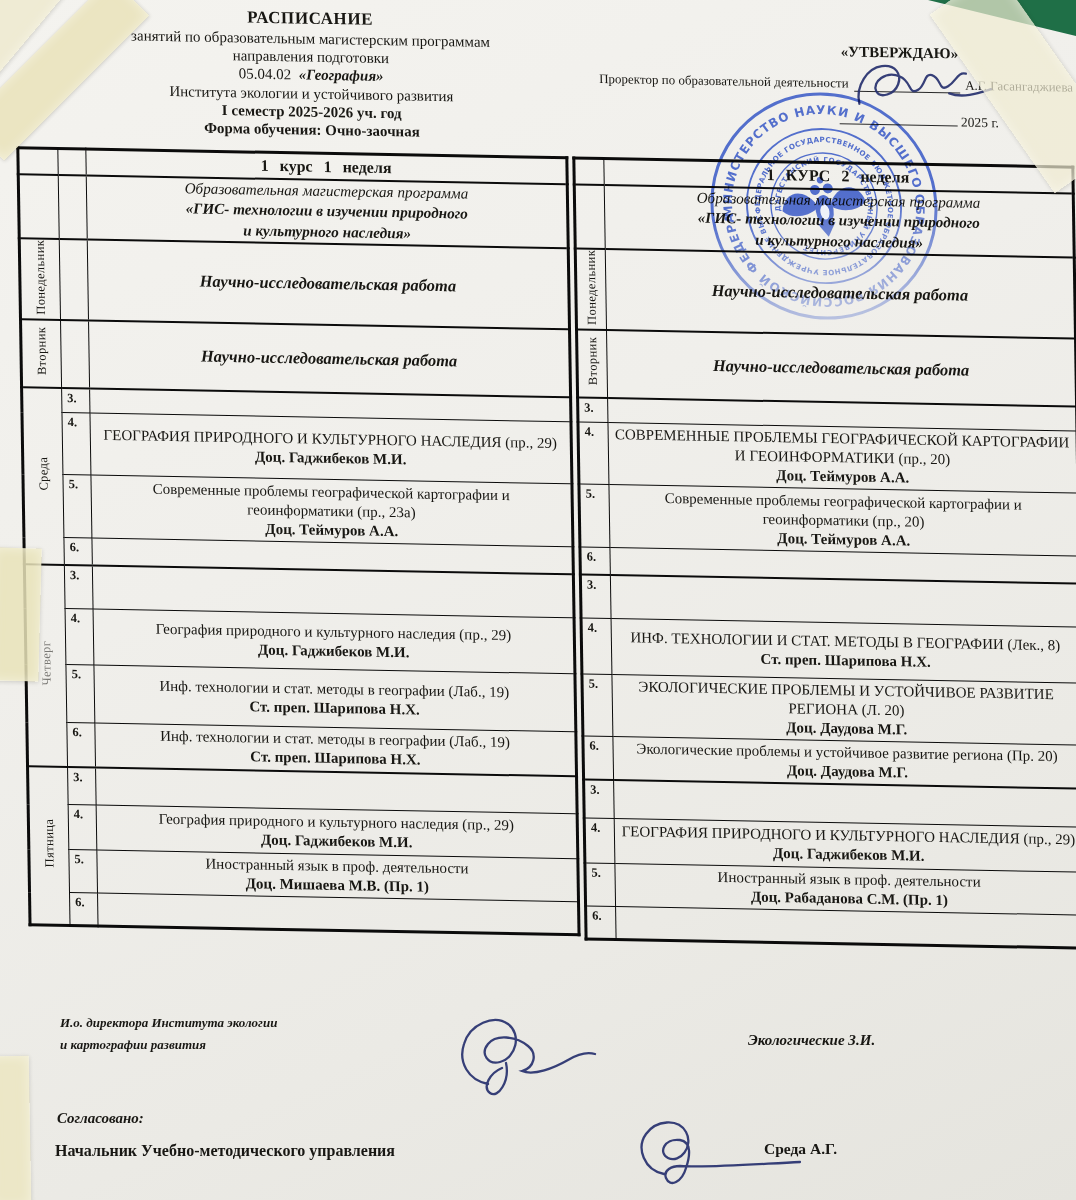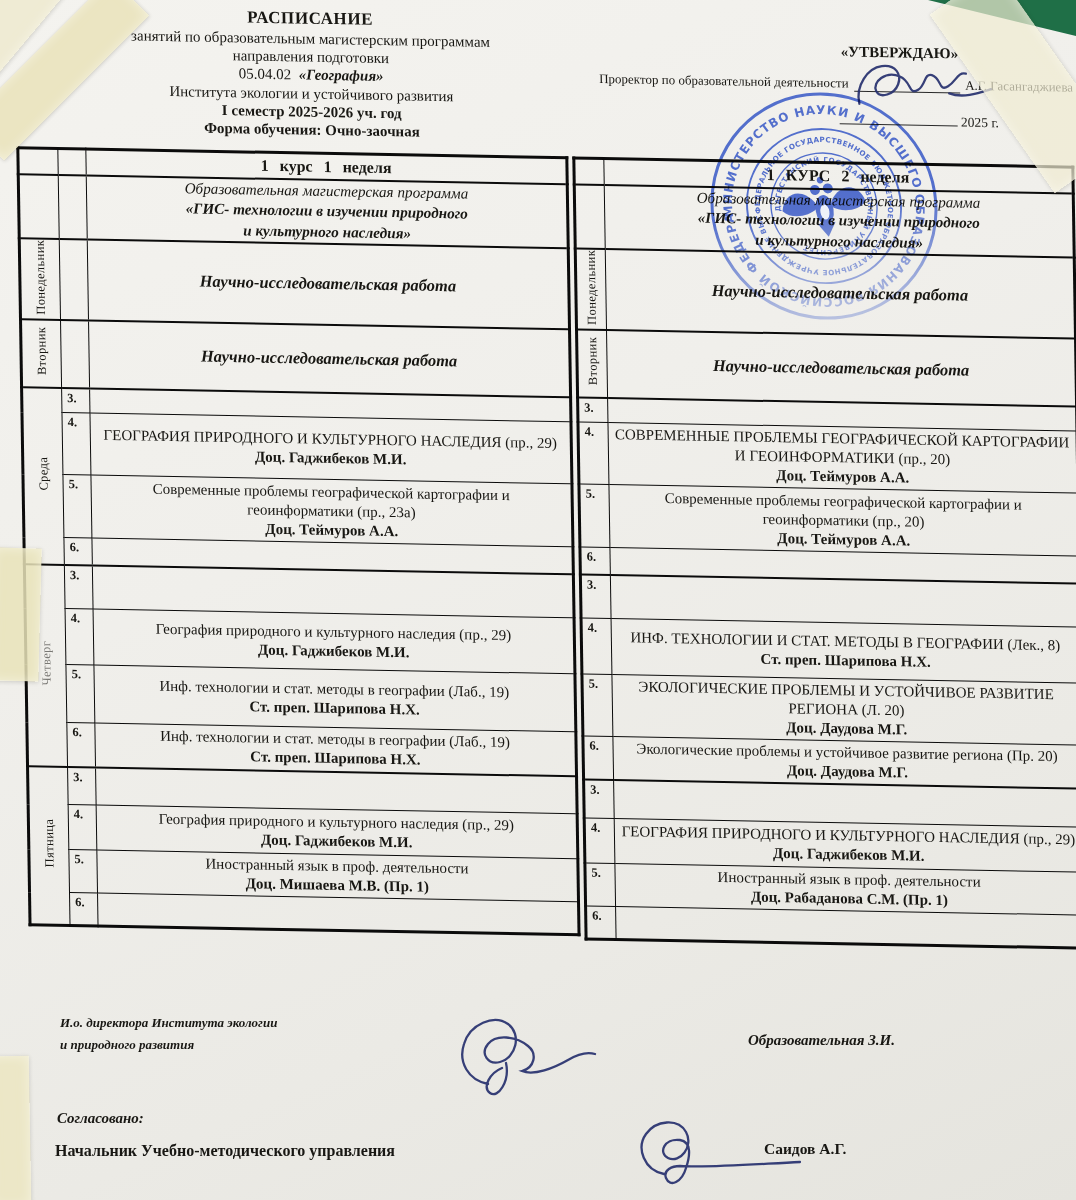--- a/index.html
+++ b/index.html
@@ -362,31 +362,31 @@
               <div class="teach"></div>
             </td>
       </tr>
     </tbody>
       </table>
   </div>
 </div>
 
 <div class="footer-item dir-role">
   <div>И.о. директора Института экологии</div>
-  <div>и природного развития</div>
+  <div>и картографии развития</div>
 </div>
 <svg class="sig footer-item" style="left:450px;top:1010px;" width="150" height="96" viewBox="0 0 150 96">
   <path d="M38,74 C18,70 8,52 14,34 C20,14 44,4 58,14 C72,24 66,48 50,52 C38,55 30,44 38,34 C46,24 66,26 78,36 C88,44 84,58 72,61 C84,66 104,58 118,50 C128,44 138,42 145,44 M56,53 C60,71 48,89 40,83 C32,77 40,63 52,58"></path>
 </svg>
-<div class="footer-item dir-name">Образовательная З.И.</div>
+<div class="footer-item dir-name">Экологические З.И.</div>
 
 <div class="footer-item agreed">Согласовано:</div>
 <div class="footer-item head-role">Начальник Учебно-методического управления</div>
 <svg class="sig footer-item" style="left:628px;top:1112px;" width="185" height="80" viewBox="0 0 185 80">
   <path d="M36,62 C16,58 8,36 18,22 C28,8 50,6 58,20 C66,34 52,52 40,46 C30,41 36,26 52,28 C64,30 62,44 58,56 C54,70 42,76 38,66 C35,58 44,54 52,54 C80,56 130,52 172,50"></path>
 </svg>
-<div class="footer-item head-name">Саидов А.Г.</div>
+<div class="footer-item head-name">Среда А.Г.</div>
 
 <div class="tape tape-tl-b"></div>
 <div class="tape tape-tl-a"></div>
 <div class="tape tape-tr"></div>
 <div class="tape tape-ml"></div>
 <div class="tape tape-bl"></div>
 
 </body></html>

